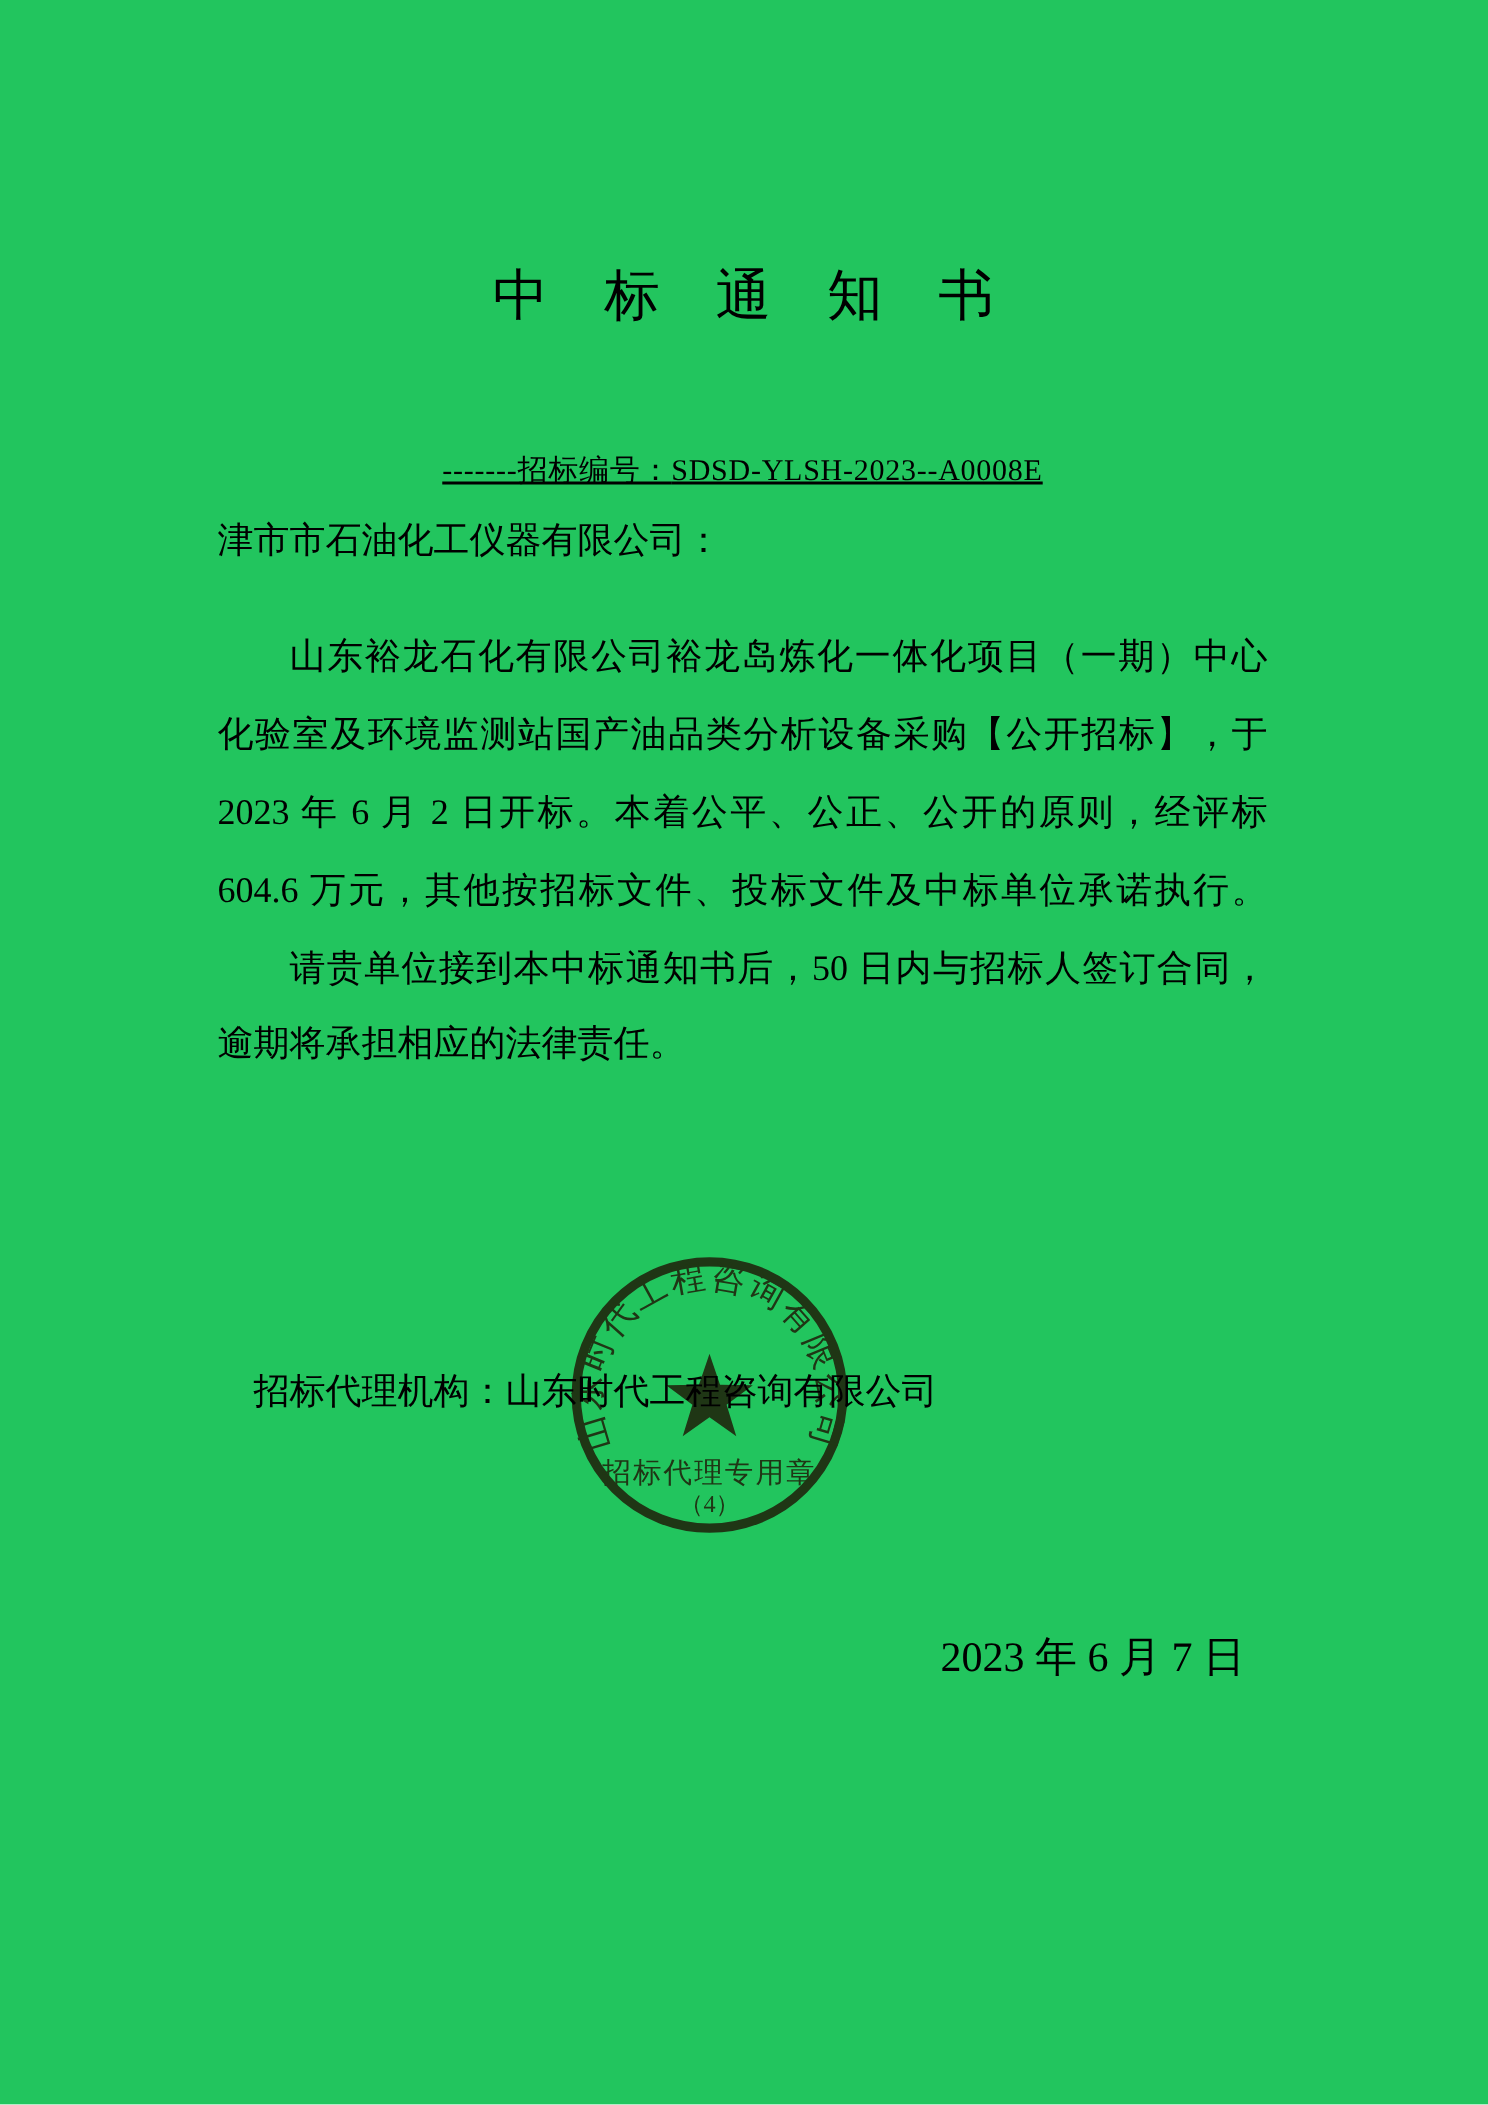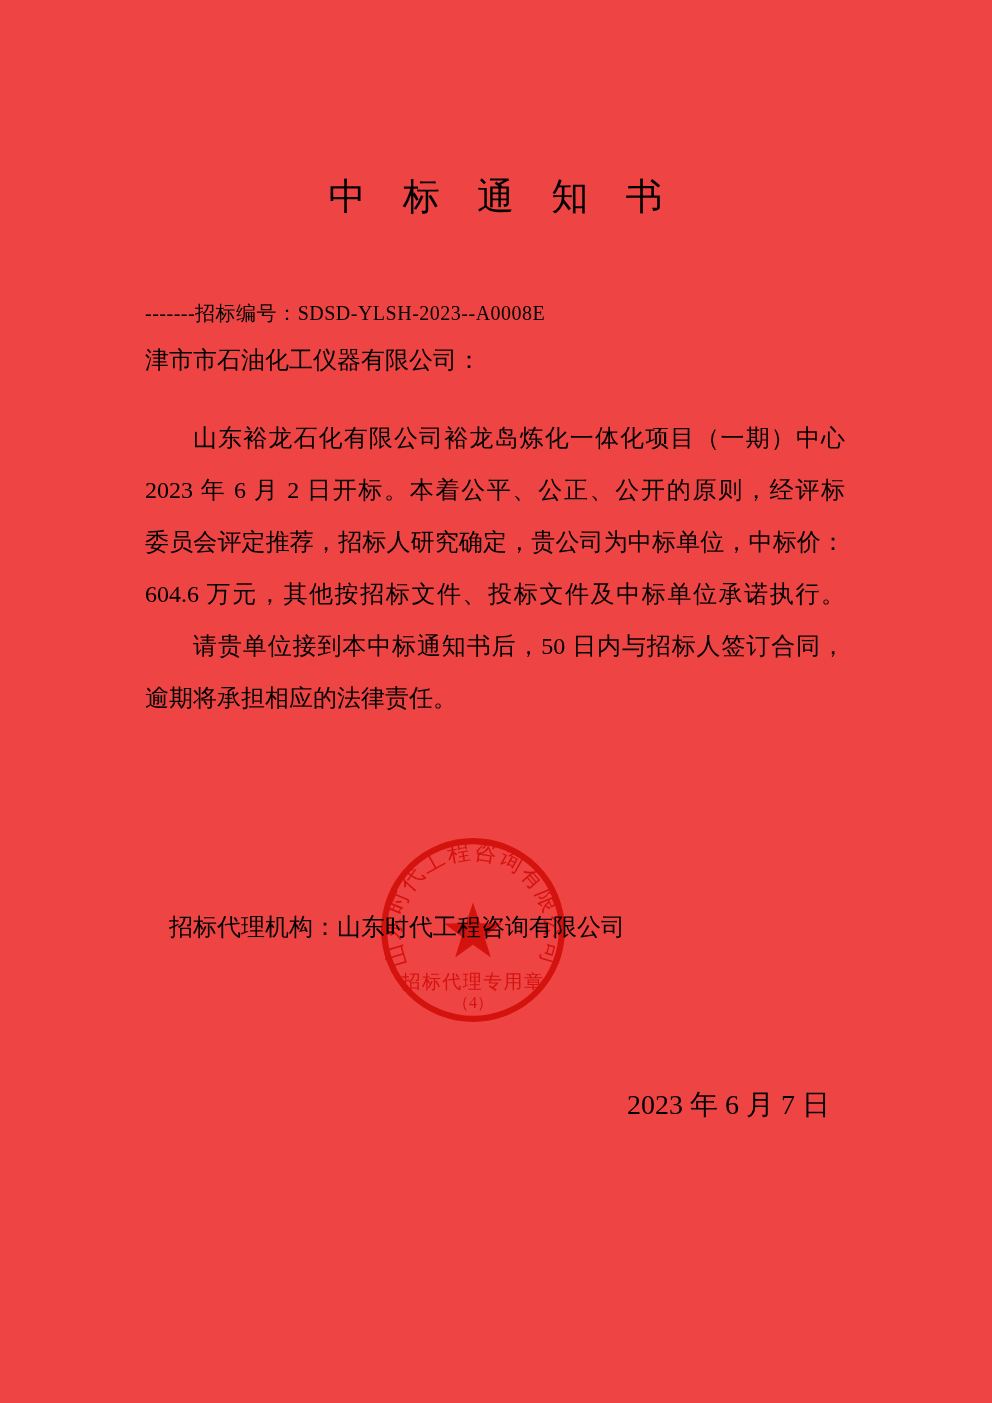--- a/index.html
+++ b/index.html
@@ -1,21 +1,21 @@
 <!DOCTYPE html>
 <html><head>
 <meta charset="utf-8">
 <style>
   * { margin: 0; padding: 0; box-sizing: border-box; }
   html, body { background: #ffffff; }
   .page {
     position: relative;
     width: 992px;
     height: 1403px;
-    background: #ef4444;
+    background: #22c55e;
     margin: 0 auto;
     overflow: hidden;
     font-family: "Liberation Serif", "DejaVu Serif", serif;
     color: #000000;
   }
   .doc-title {
     position: absolute;
     top: 172px;
     left: 0;
     width: 100%;
@@ -24,24 +24,25 @@
     font-weight: 400;
     word-spacing: 26px;
     letter-spacing: 1px;
     white-space: pre;
   }
   .ref-line {
     position: absolute;
     top: 300px;
     left: 145px;
     width: 700px;
-    text-align: left;
+    text-align: center;
     font-size: 20px;
     letter-spacing: 0.5px;
     white-space: pre;
+    text-decoration: underline;
   }
   .addressee {
     position: absolute;
     top: 344px;
     left: 145px;
     width: 700px;
     font-size: 24px;
   }
   .body-text {
     position: absolute;
@@ -55,20 +56,21 @@
     line-height: 48px;
     text-align: justify;
     text-align-last: justify;
     text-justify: inter-character;
     overflow: hidden;
   }
   .line.indent { text-indent: 2em; }
   .line.noj {
     text-align: center;
     text-align-last: left;
+    font-family: Liberation Mono, monospace;
   }
   .agency-line {
     position: absolute;
     top: 911px;
     left: 145px;
     width: 700px;
     font-size: 24px;
     white-space: pre;
     margin-left: 24px;
   }
@@ -96,22 +98,22 @@
 <div class="page">
 
   <div class="doc-title">中 标 通 知 书</div>
 
   <div class="ref-line"><span>-------招标编号：</span><span>SDSD-YLSH-2023--A0008E</span></div>
 
   <div class="addressee">津市市石油化工仪器有限公司：</div>
 
   <div class="body-text">
     <div class="line indent">山东裕龙石化有限公司裕龙岛炼化一体化项目（一期）中心</div>
+    <div class="line">化验室及环境监测站国产油品类分析设备采购【公开招标】，于</div>
     <div class="line">2023 年 6 月 2 日开标。本着公平、公正、公开的原则，经评标</div>
-    <div class="line">委员会评定推荐，招标人研究确定，贵公司为中标单位，中标价：</div>
     <div class="line">604.6 万元，其他按招标文件、投标文件及中标单位承诺执行。</div>
     <div class="line indent">请贵单位接到本中标通知书后，50 日内与招标人签订合同，</div>
     <div class="line noj">逾期将承担相应的法律责任。</div>
   </div>
 
   <div class="agency-line"><span>招标代理机构：</span><span>山东时代工程咨询有限公司</span></div>
 
   <div class="stamp">
     <svg viewBox="0 0 200 200" width="190" height="190" xmlns="http://www.w3.org/2000/svg">
       <defs>

